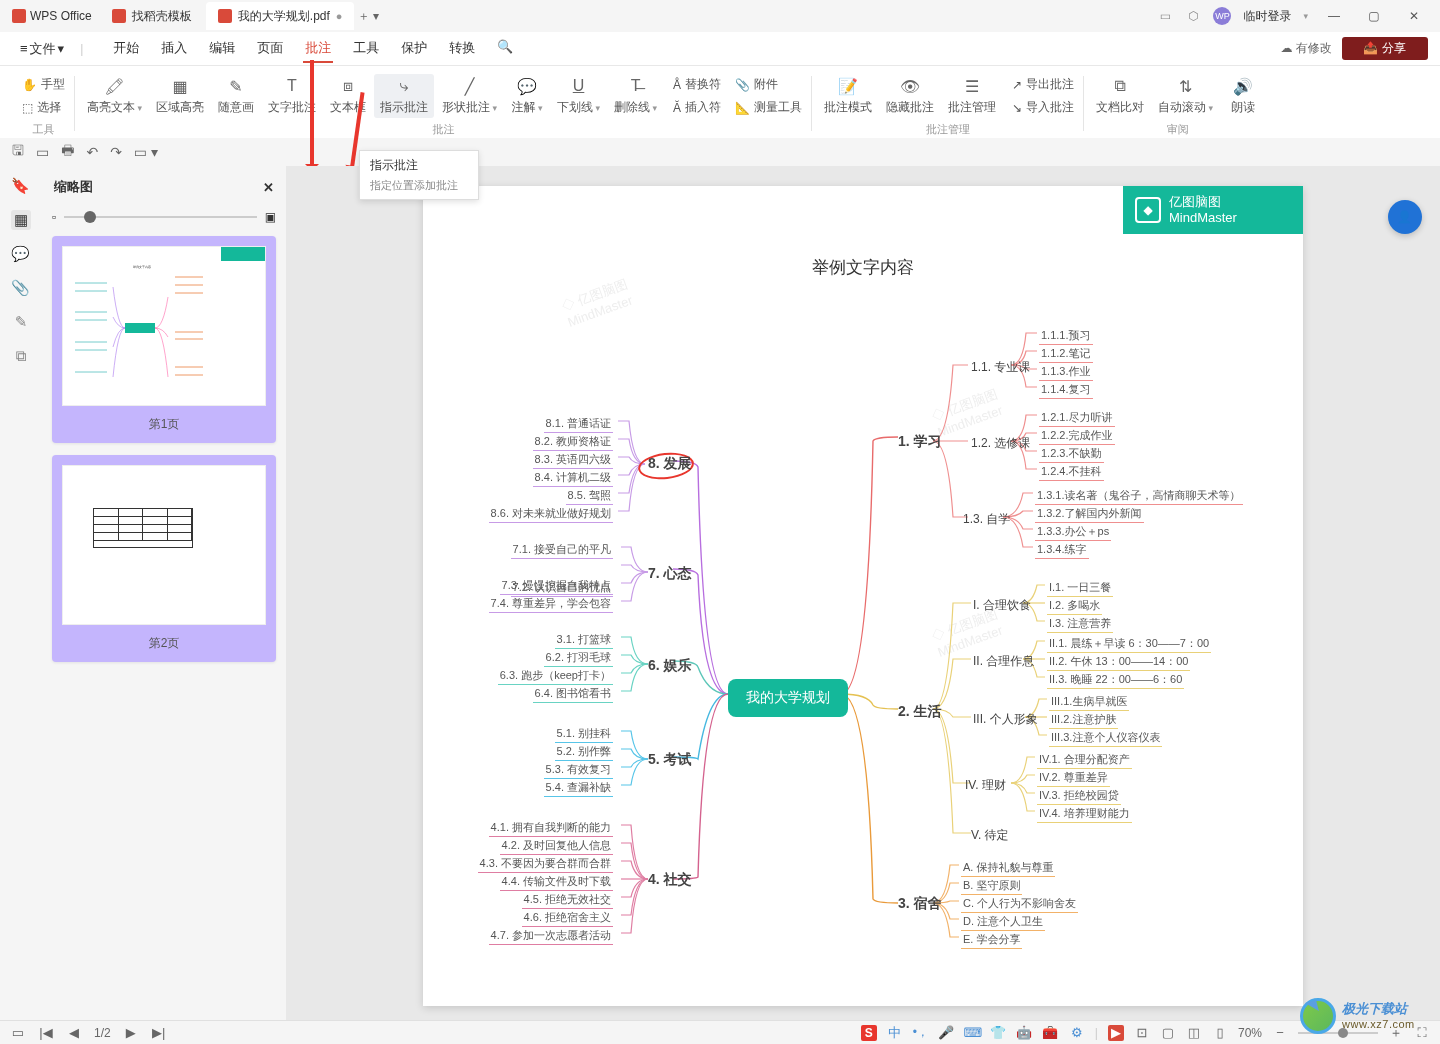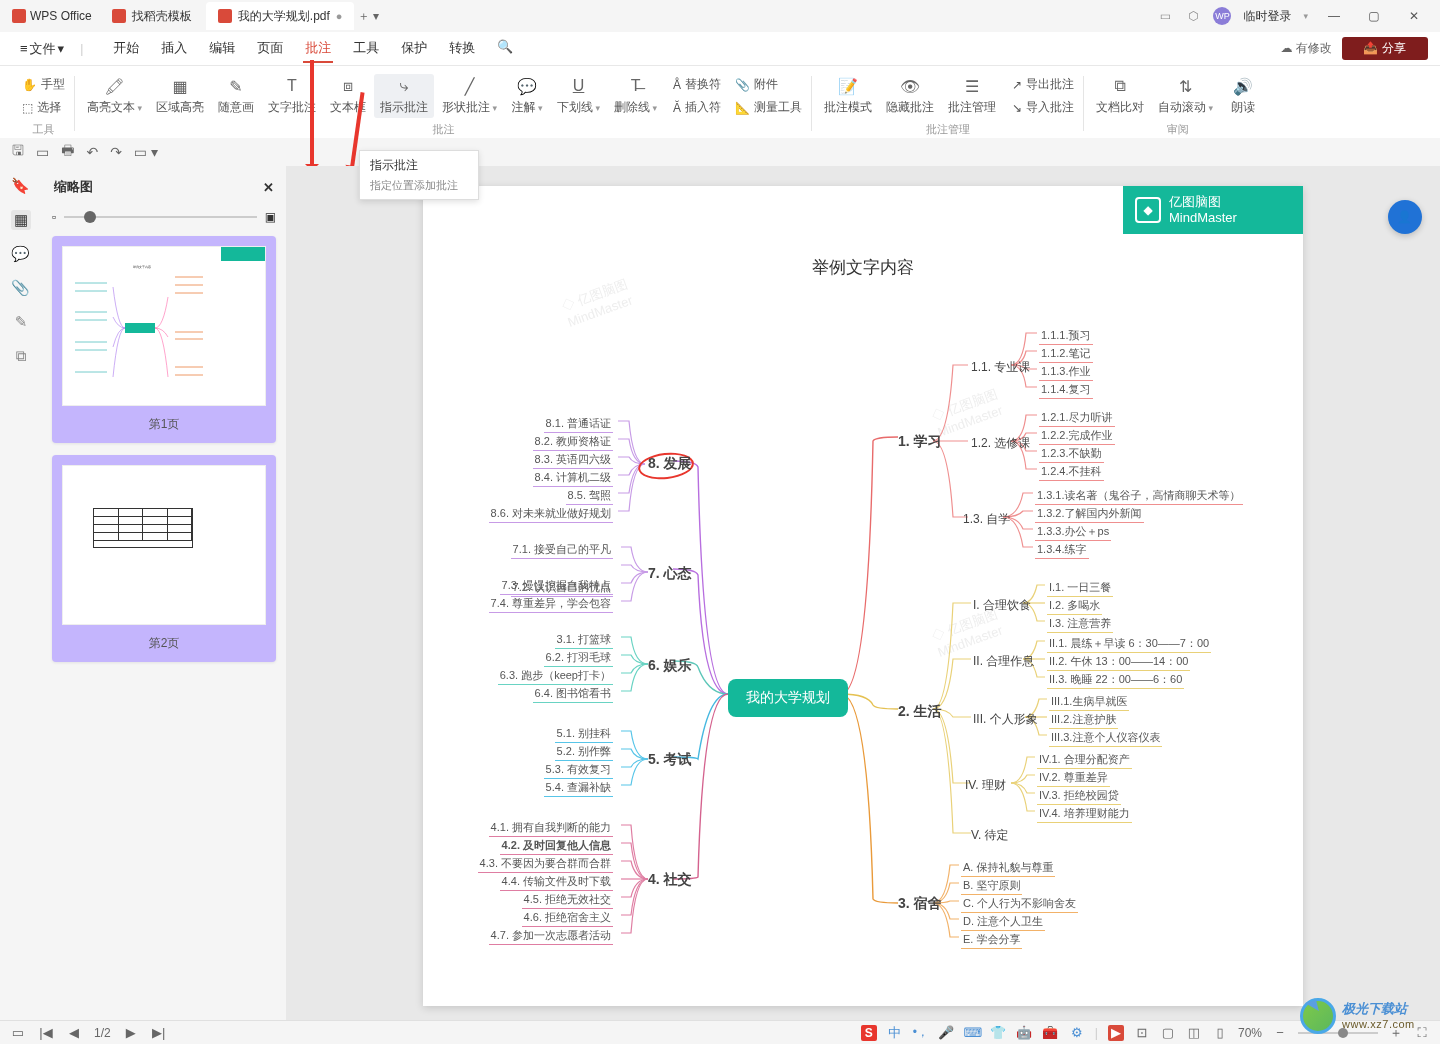--- a/index.html
+++ b/index.html
@@ -525,21 +525,21 @@
             <div class="leaf" style="right: 690px; top: 306px; border-color: rgb(199, 155, 230);">7.4. 尊重差异，学会包容</div>
             <div class="leaf" style="right: 690px; top: 342px; border-color: rgb(105, 211, 195);">3.1. 打篮球</div>
             <div class="leaf" style="right: 690px; top: 360px; border-color: rgb(105, 211, 195);">6.2. 打羽毛球</div>
             <div class="leaf" style="right: 690px; top: 378px; border-color: rgb(105, 211, 195);">6.3. 跑步（keep打卡）</div>
             <div class="leaf" style="right: 690px; top: 396px; border-color: rgb(105, 211, 195);">6.4. 图书馆看书</div>
             <div class="leaf" style="right: 690px; top: 436px; border-color: rgb(87, 197, 232);">5.1. 别挂科</div>
             <div class="leaf" style="right: 690px; top: 454px; border-color: rgb(87, 197, 232);">5.2. 别作弊</div>
             <div class="leaf" style="right: 690px; top: 472px; border-color: rgb(87, 197, 232);">5.3. 有效复习</div>
             <div class="leaf" style="right: 690px; top: 490px; border-color: rgb(87, 197, 232);">5.4. 查漏补缺</div>
             <div class="leaf" style="right: 690px; top: 530px; border-color: rgb(223, 125, 162);">4.1. 拥有自我判断的能力</div>
-            <div class="leaf" style="right: 690px; top: 548px; border-color: rgb(223, 125, 162); font-weight: bold;">4.2. 及时回复他人信息</div>
+            <div class="leaf" style="right: 690px; top: 548px; border-color: rgb(223, 125, 162);">4.2. 及时回复他人信息</div>
             <div class="leaf" style="right: 690px; top: 566px; border-color: rgb(223, 125, 162);">4.3. 不要因为要合群而合群</div>
             <div class="leaf" style="right: 690px; top: 584px; border-color: rgb(223, 125, 162);">4.4. 传输文件及时下载</div>
             <div class="leaf" style="right: 690px; top: 602px; border-color: rgb(223, 125, 162);">4.5. 拒绝无效社交</div>
             <div class="leaf" style="right: 690px; top: 620px; border-color: rgb(223, 125, 162);">4.6. 拒绝宿舍主义</div>
             <div class="leaf" style="right: 690px; top: 638px; border-color: rgb(223, 125, 162);">4.7. 参加一次志愿者活动</div>
           </div>
 
         <div class="lnode bold" style="left:475px;top:144px">1. 学习</div>
         <div class="lnode bold" style="left:475px;top:414px">2. 生活</div>
         <div class="lnode bold" style="left:475px;top:606px">3. 宿舍</div>

